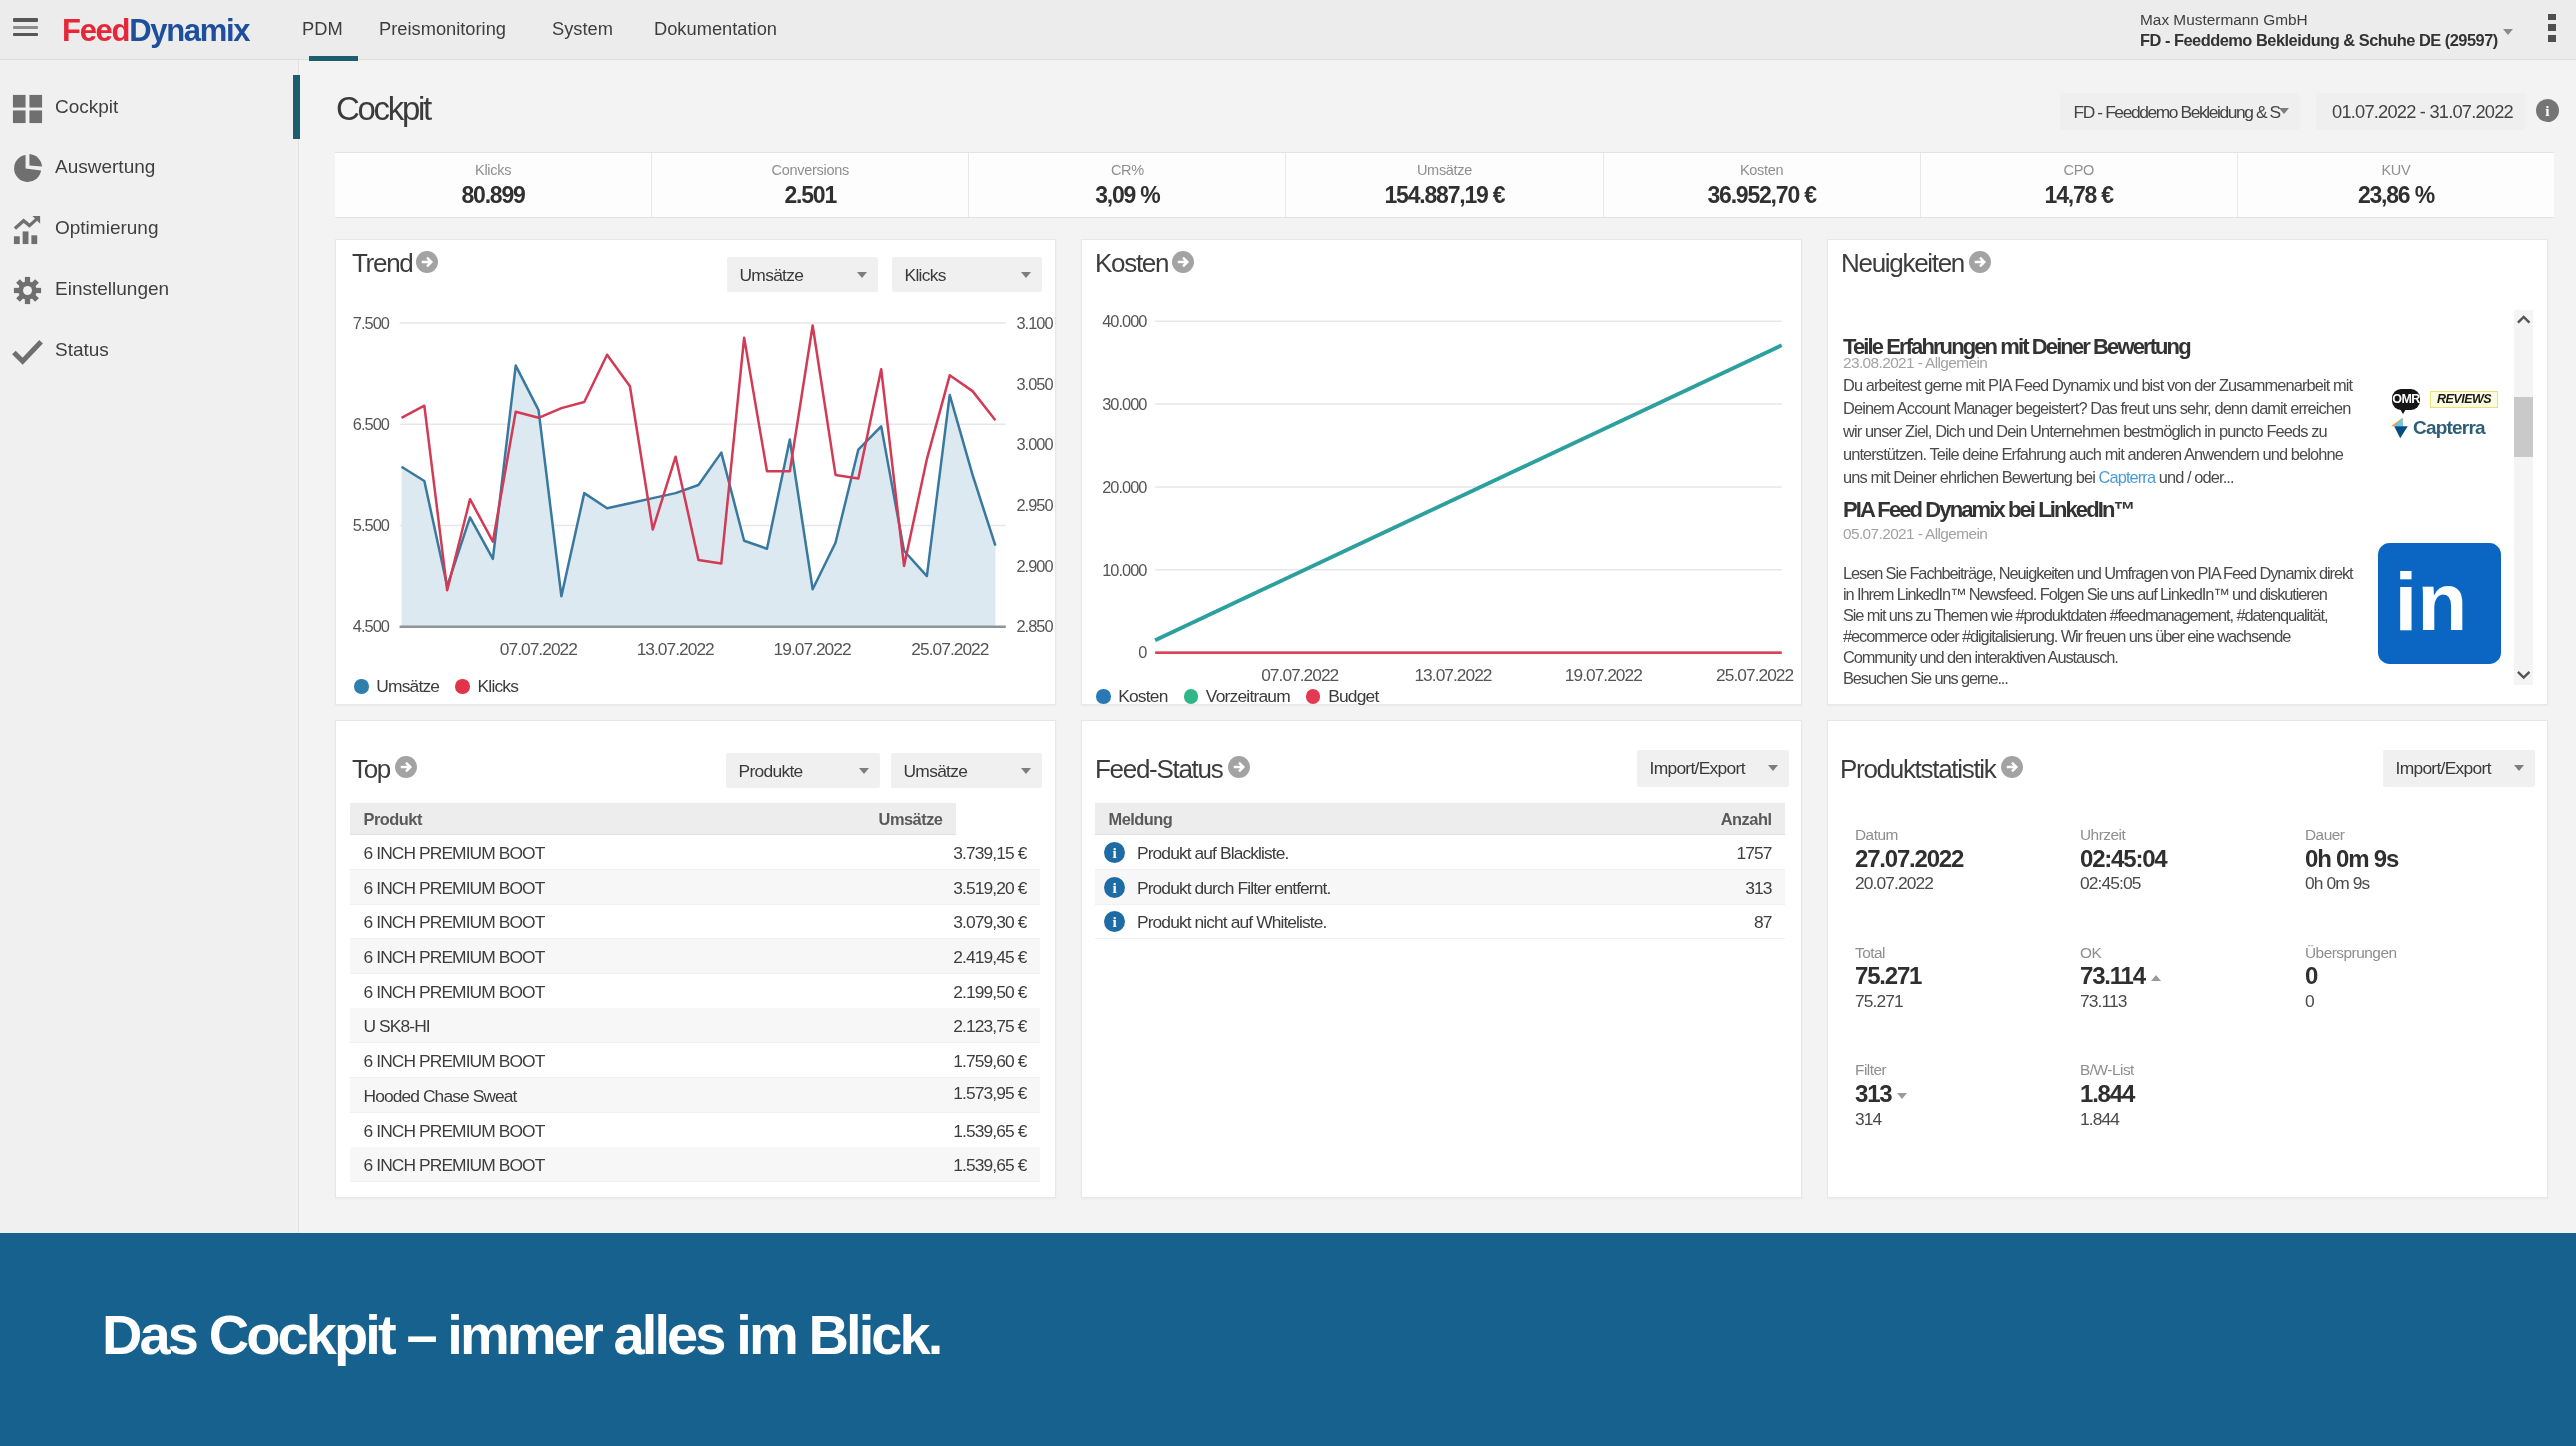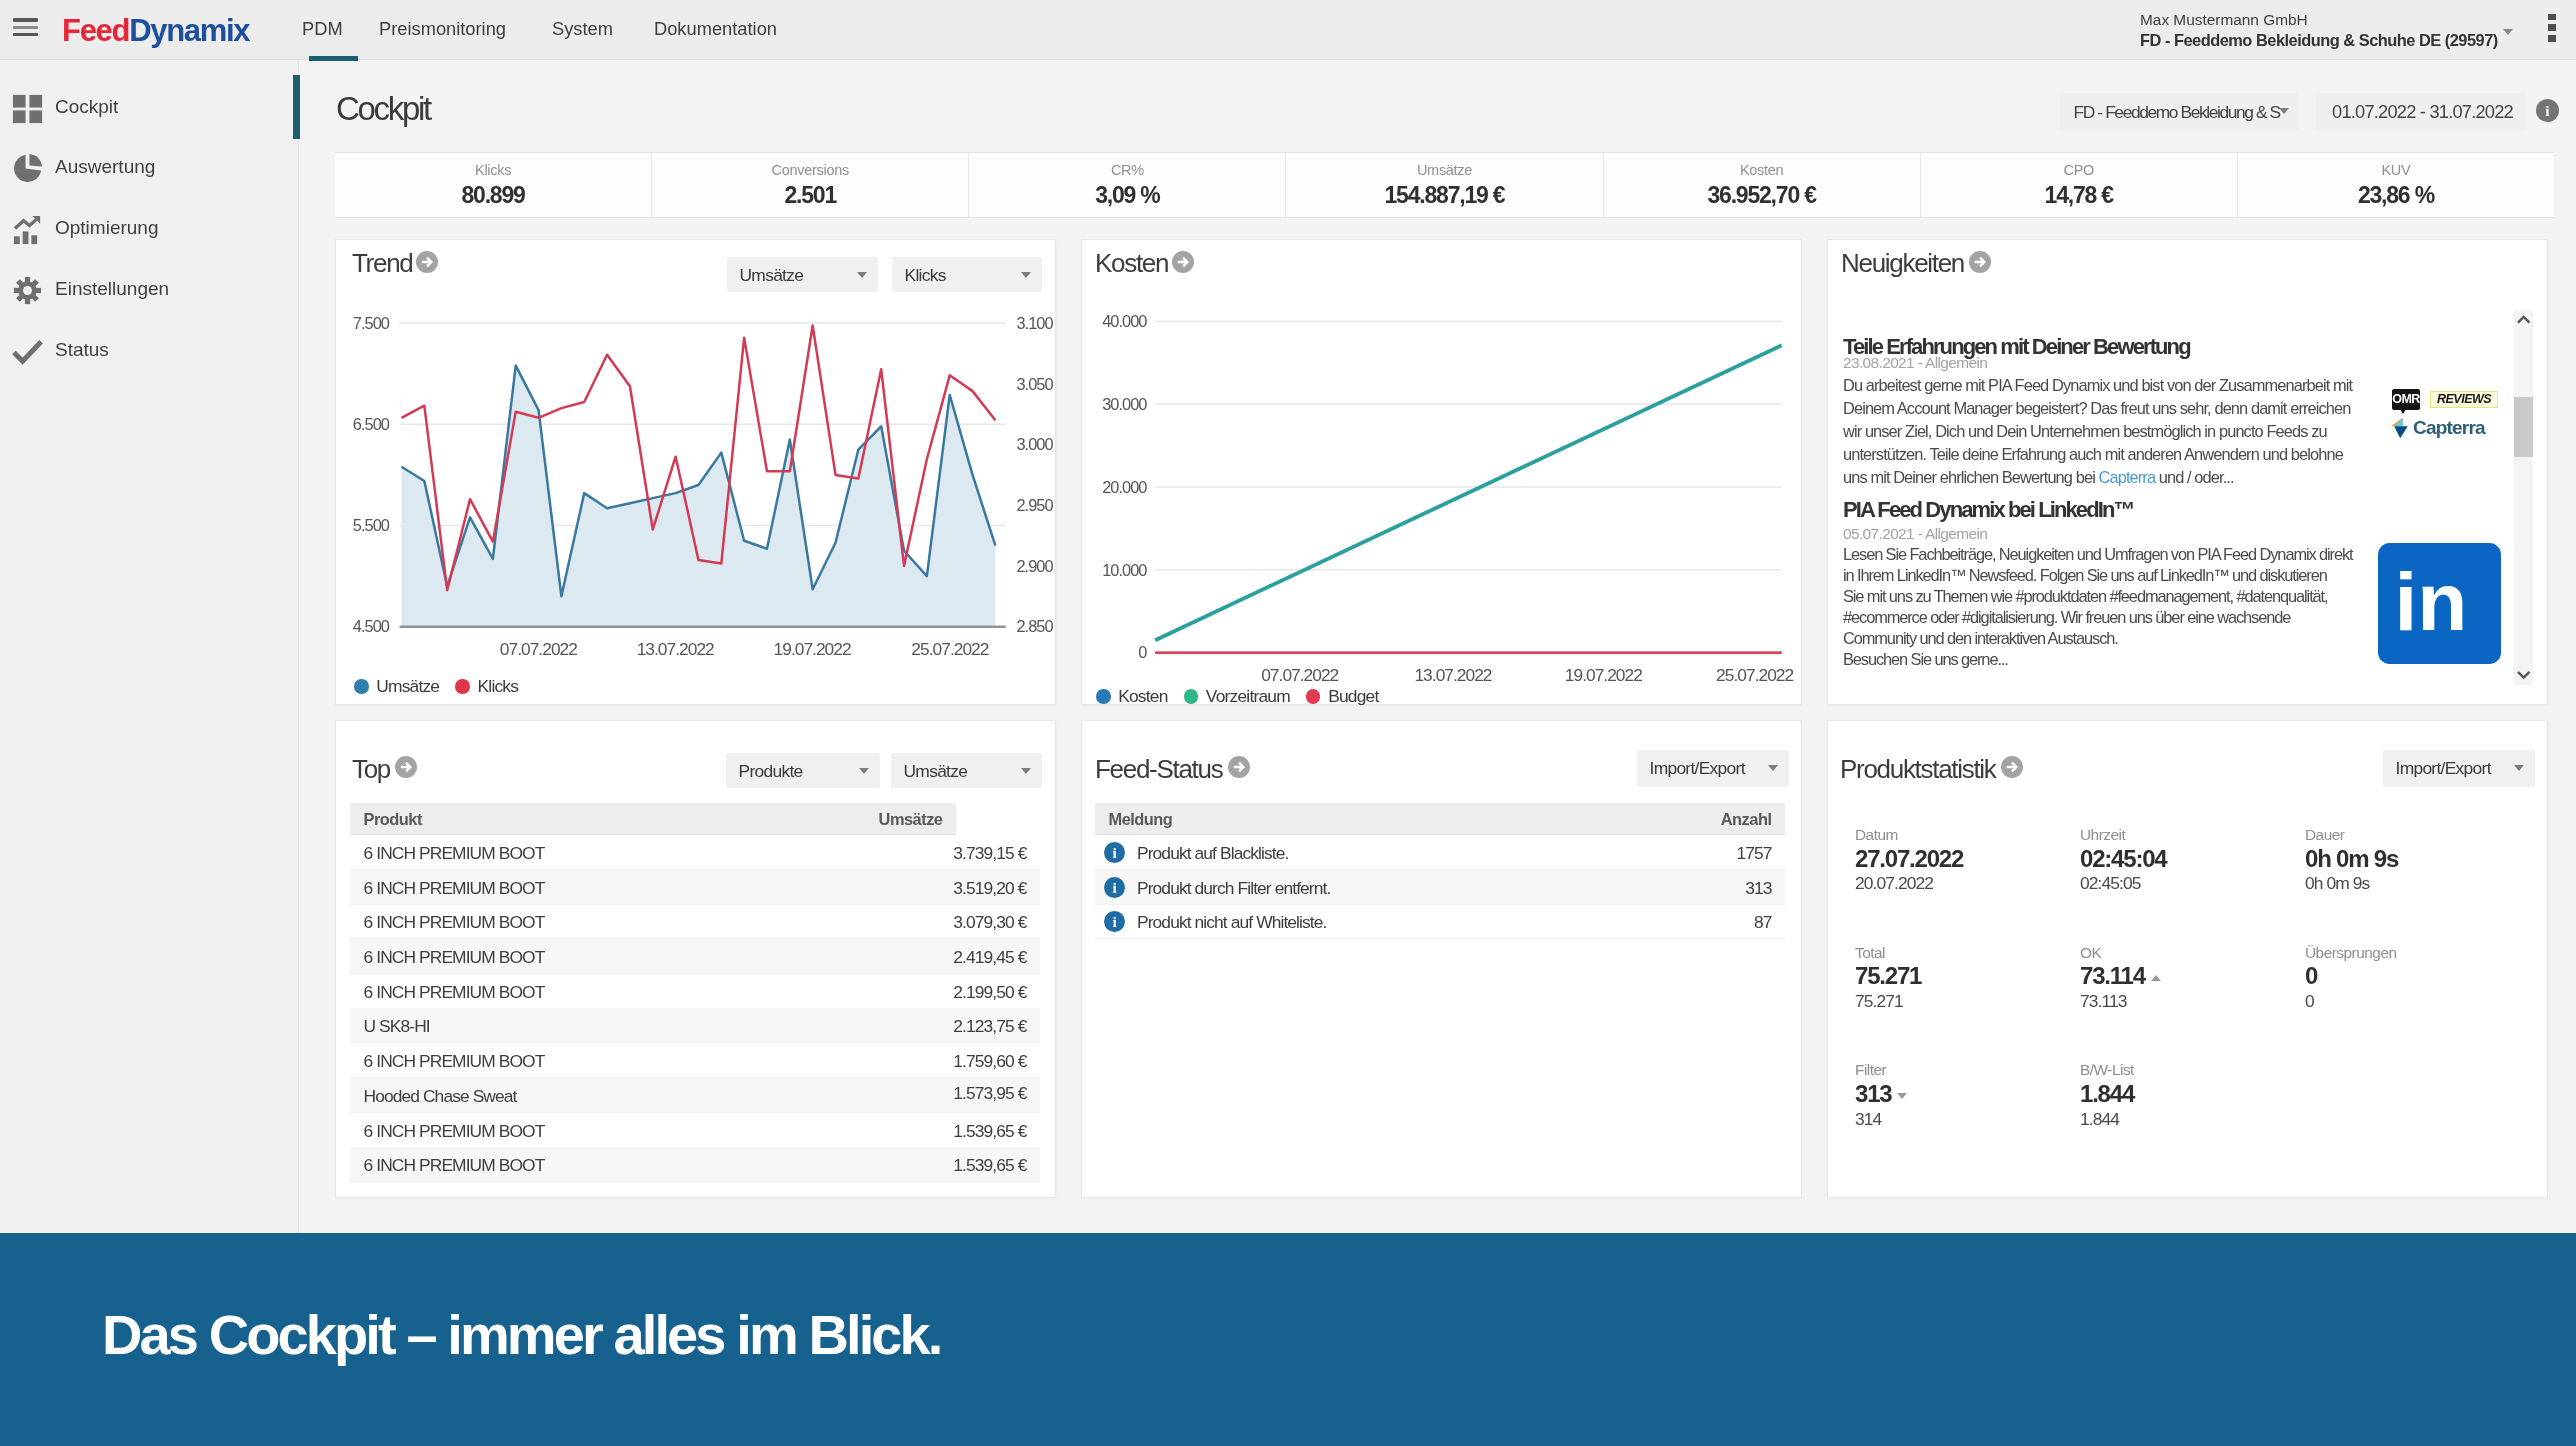--- a/index.html
+++ b/index.html
@@ -45,21 +45,21 @@
 .dd .c { position:absolute; right:10.6px; top:14.5px; width:0; height:0; border-left:5.3px solid transparent; border-right:5.3px solid transparent; border-top:6.3px solid #7d7d7d; }
 
 .thead { position:absolute; background:#ededed; border-bottom:1px solid #e0e0e0; font-weight:bold; font-size:16.4px; color:#5a5a5a; letter-spacing:-0.5px; }
 .trow { position:absolute; font-size:17.4px; color:#3d3d3d; letter-spacing:-0.9px; border-bottom:1px solid #f0f0f0; }
 .trow.alt { background:#f7f7f7; }
 .rv { position:absolute; right:13.5px; }
 
 .ntitle { font-size:22px; font-weight:bold; color:#333; letter-spacing:-1.9px; white-space:nowrap; }
 .nmeta { font-size:15.4px; color:#a2a2a2; letter-spacing:-0.6px; white-space:nowrap; }
 .nbody { font-size:16.4px; color:#4a4a4a; letter-spacing:-0.9px; line-height:23px; white-space:nowrap; }
-.nbody2 { font-size:16.4px; color:#4a4a4a; letter-spacing:-1.1px; line-height:21px; white-space:nowrap; }
+.nbody2 { font-size:16.4px; color:#4a4a4a; letter-spacing:-1.1px; line-height:21px; white-space:nowrap;margin-top:19px; }
 .blue { color:#4a9bd4; }
 
 .sl { position:absolute; font-size:15.4px; color:#8e8e8e; letter-spacing:-0.5px; white-space:nowrap; }
 .sv { position:absolute; font-size:24px; font-weight:bold; color:#2f2f2f; letter-spacing:-1.2px; white-space:nowrap; }
 .ss { position:absolute; font-size:17.4px; color:#4a4a4a; letter-spacing:-0.9px; white-space:nowrap; }
 .tri-u { display:inline-block; width:0; height:0; border-left:5.8px solid transparent; border-right:5.8px solid transparent; border-bottom:6.7px solid #9a9a9a; vertical-align:2.9px; margin-left:5.8px; }
 .tri-d { display:inline-block; width:0; height:0; border-left:5.8px solid transparent; border-right:5.8px solid transparent; border-top:6.7px solid #9a9a9a; vertical-align:2.9px; margin-left:5.8px; }
 
 .iico { position:absolute; width:21px; height:21px; border-radius:50%; background:#1e6ca3; color:#fff; text-align:center; font-size:15.4px; font-weight:bold; font-family:"Liberation Serif",serif; line-height:21px; }
 
@@ -289,21 +289,21 @@
 uns mit Deiner ehrlichen Bewertung bei <span class="blue">Capterra</span> und / oder...</div>
 <div class="abs ntitle" style="left:1843px; top:497px;">PIA Feed Dynamix bei LinkedIn™</div>
 <div class="abs nmeta" style="left:1843px; top:525px;">05.07.2021 - Allgemein</div>
 <div class="abs nbody2" style="left:1843px; top:544px;">Lesen Sie Fachbeiträge, Neuigkeiten und Umfragen von PIA Feed Dynamix direkt<br>
 in Ihrem LinkedIn™ Newsfeed. Folgen Sie uns auf LinkedIn™ und diskutieren<br>
 Sie mit uns zu Themen wie #produktdaten #feedmanagement, #datenqualität,<br>
 #ecommerce oder #digitalisierung. Wir freuen uns über eine wachsende<br>
 Community und den interaktiven Austausch.<br>
 Besuchen Sie uns gerne...</div>
 
-<div class="abs" style="left:2392px; top:389px; width:28px; height:21px; background:#161616; border-radius:2px; color:#fff; font-size:12.5px; font-weight:bold; text-align:center; line-height:21px; letter-spacing:-0.5px;">OMR</div>
+<div class="abs" style="left:2392px; top:389px; width:28px; height:21px; background:#161616; border-radius:9px; color:#fff; font-size:12.5px; font-weight:bold; text-align:center; line-height:21px; letter-spacing:-0.5px;">OMR</div>
 <div class="abs" style="left:2400px; top:409px; width:0; height:0; border-left:3.9px solid transparent; border-right:3.9px solid transparent; border-top:5.8px solid #161616;"></div>
 <div class="abs" style="left:2430px; top:391px; background:#fdfbe0; border:1px solid #e8e27a; font-size:12.5px; font-weight:bold; font-style:italic; color:#1a1a1a; padding:0 6px; line-height:15.4px; letter-spacing:-0.5px;">REVIEWS</div>
 
 <svg class="abs" style="left:2390px; top:417px;" width="22" height="22" viewBox="0 0 26 26">
   <polygon points="1,11 15,1 15,11" fill="#ff9d28"></polygon>
   <polygon points="5,11 15,11 15,1" fill="#68c5ed"></polygon>
   <polygon points="5,11 21,11 12,25" fill="#044d80"></polygon>
 </svg>
 <div class="abs" style="left:2413px; top:417px; font-size:19px; font-weight:bold; color:#2c5e78; letter-spacing:-0.8px;">Capterra</div>
 

